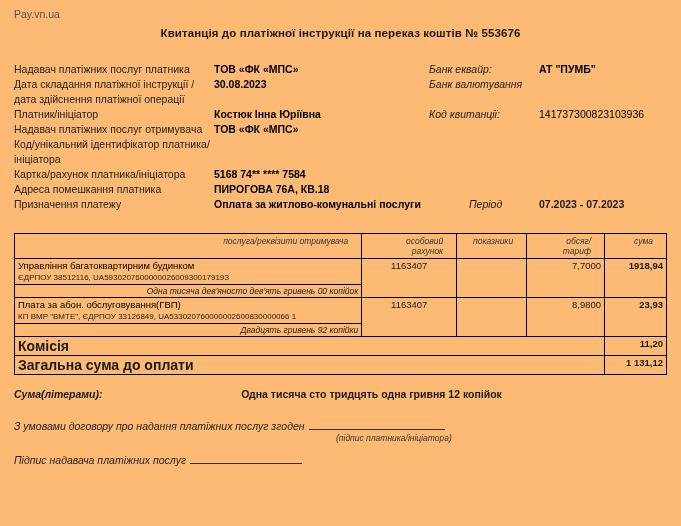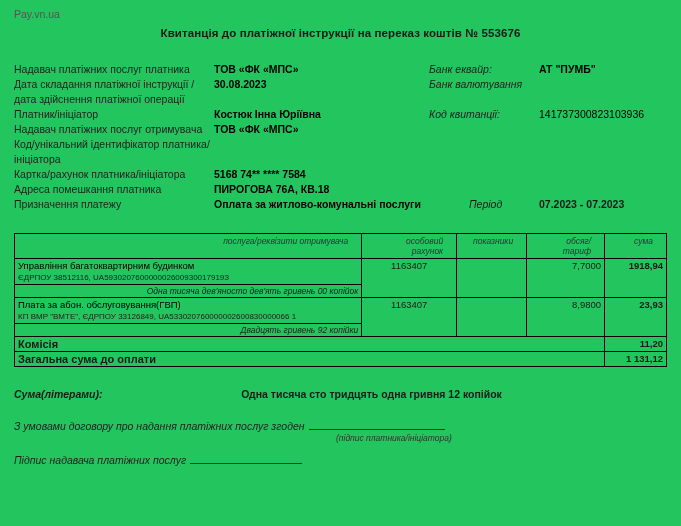--- a/index.html
+++ b/index.html
@@ -7,21 +7,21 @@
     margin: 0; padding: 0;
     width: 681px; height: 526px;
     background: #ffffff;
     font-family: "Liberation Sans", sans-serif;
     color: #1a1a1a;
   }
   #page {
     position: relative;
     width: 681px;
     height: 526px;
-    background: #22c55e;
+    background: #fdba74;
     overflow: hidden;
   }
   .site-url {
     position: absolute;
     left: 14px; top: 8px;
     font-size: 10.5px;
     color: #555;
   }
   .doc-title {
     position: absolute;
@@ -143,21 +143,21 @@
   }
   td.words {
     font-size: 8.5px;
     font-style: italic;
     text-align: right;
     padding-right: 6px;
     color: #222;
     height: 13px;
   }
   td.totlabel {
-    font-size: 11px;
+    font-size: 14px;
     font-weight: bold;
     padding-left: 3px;
     height: 14px;
   }
   td.totval {
     font-size: 9.5px;
     font-weight: bold;
     text-align: right;
     padding-right: 6px;
   }

